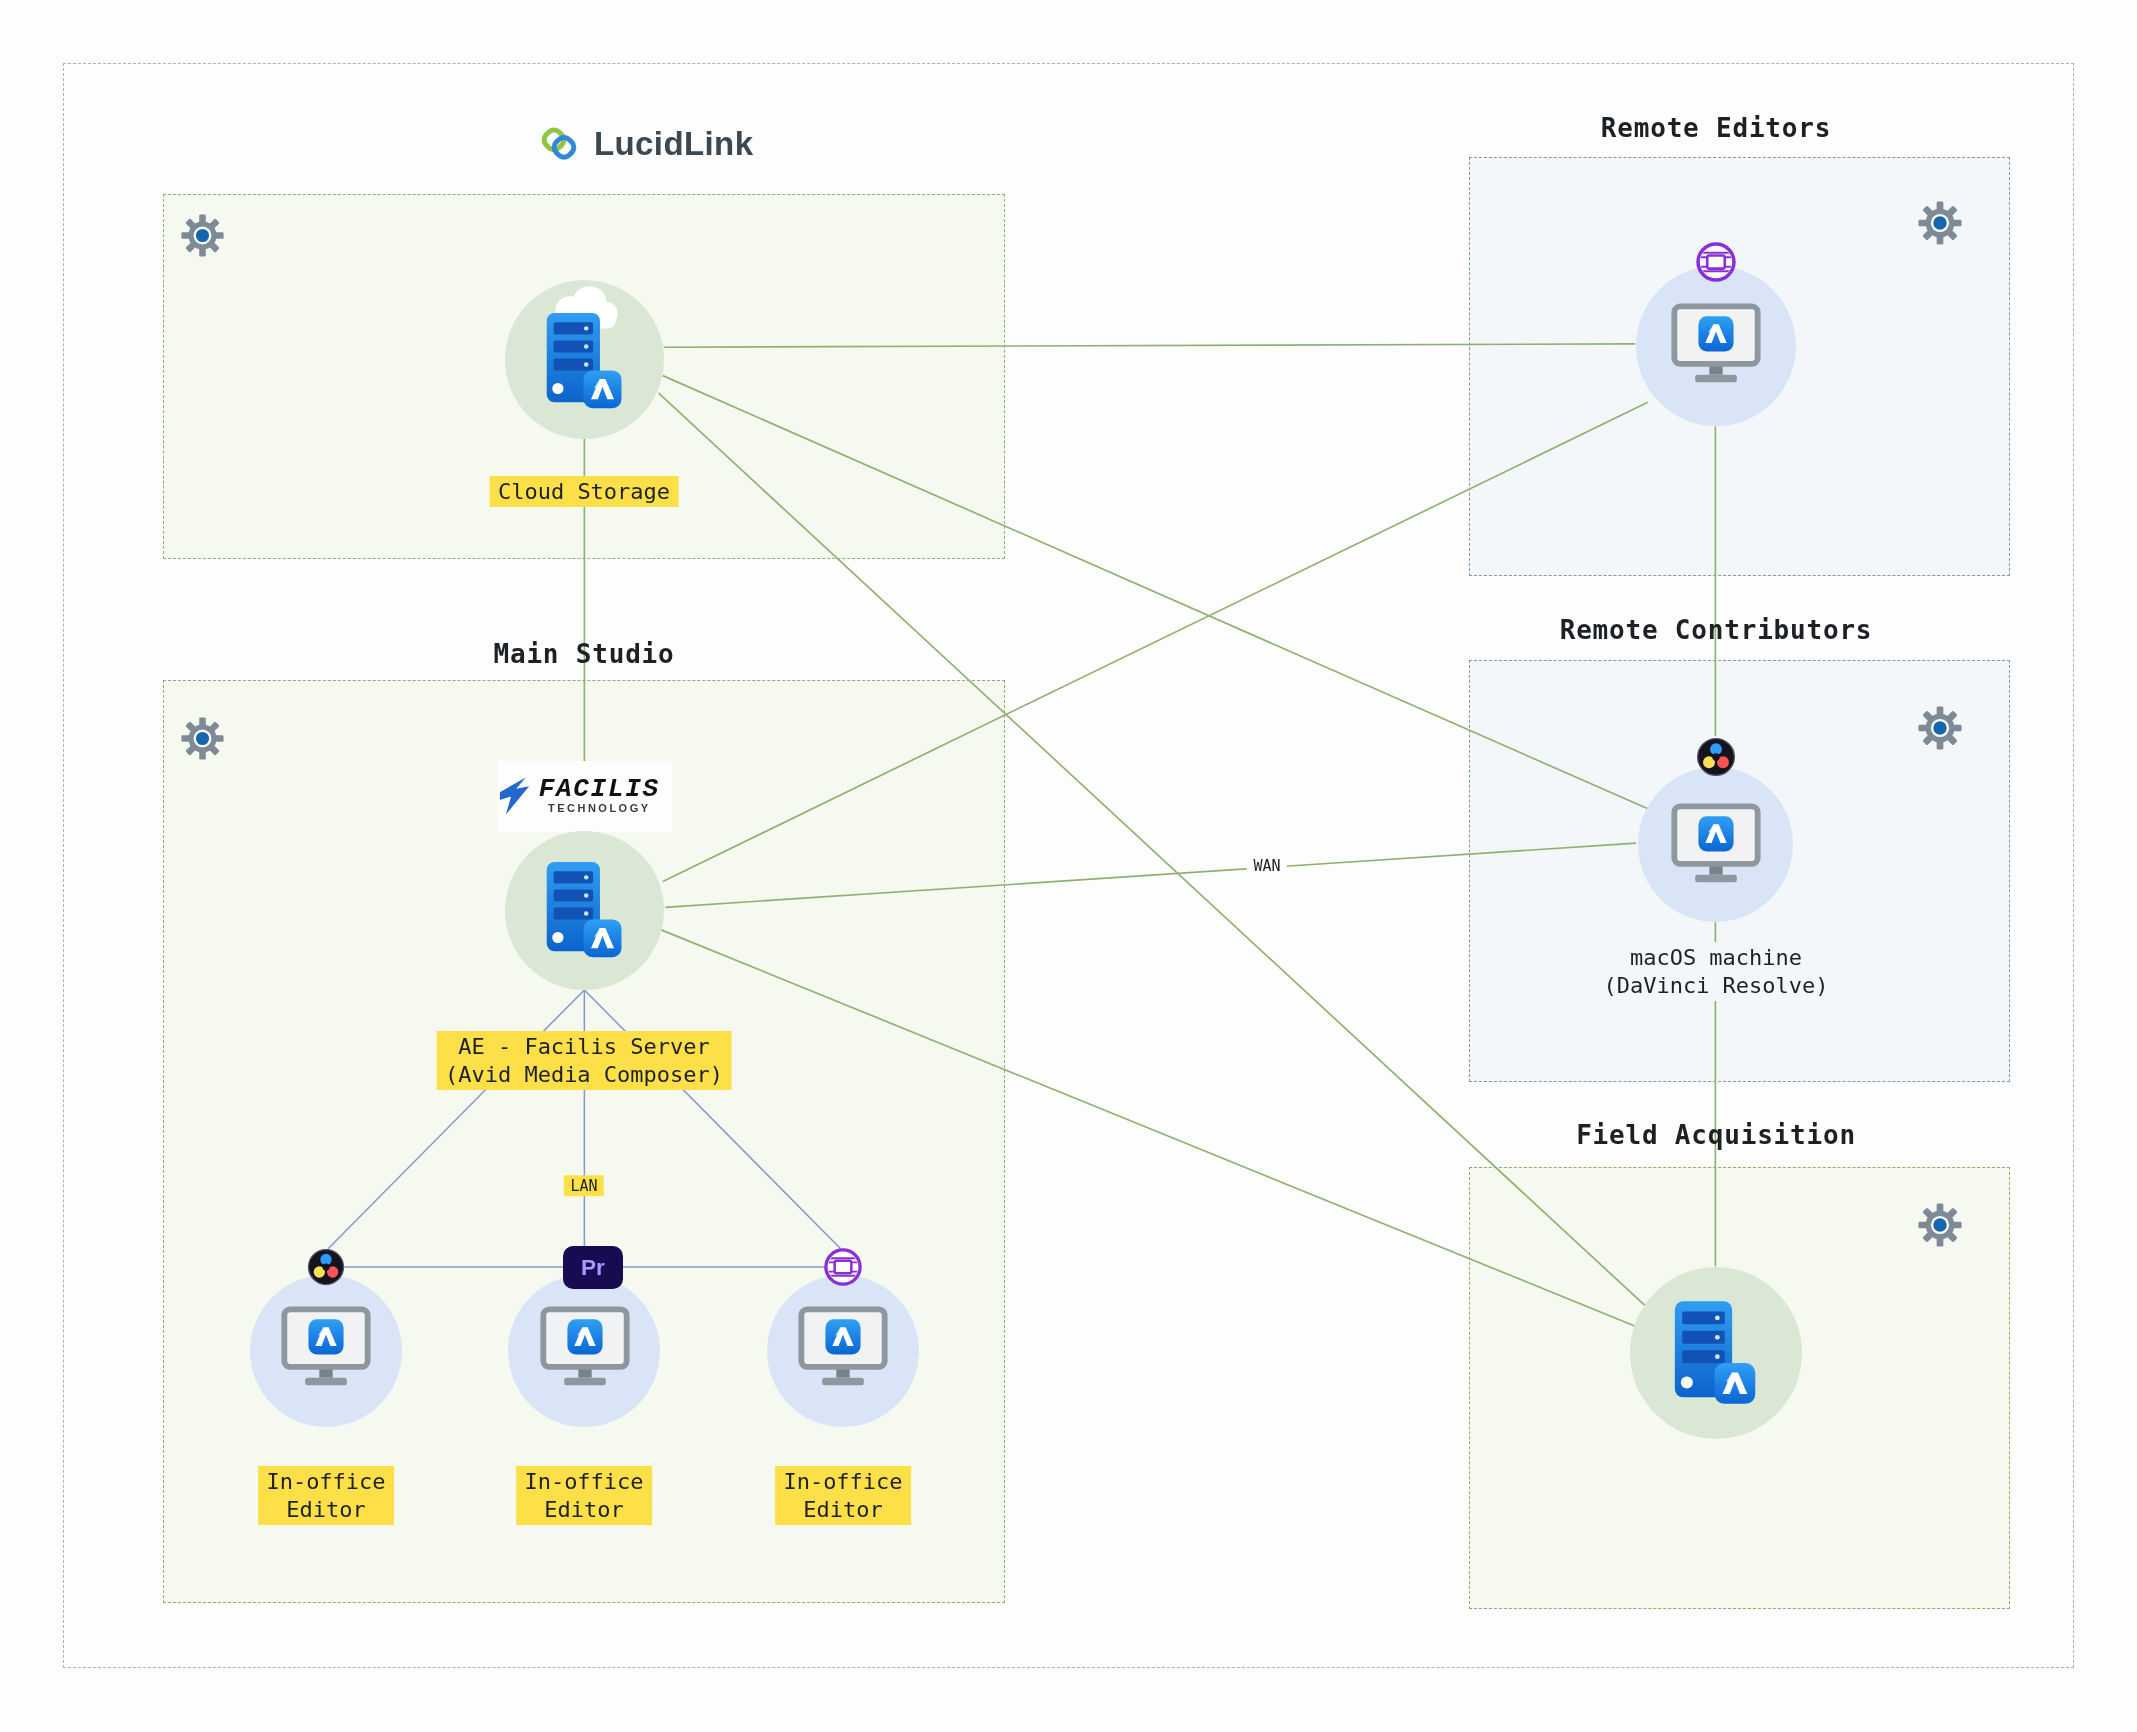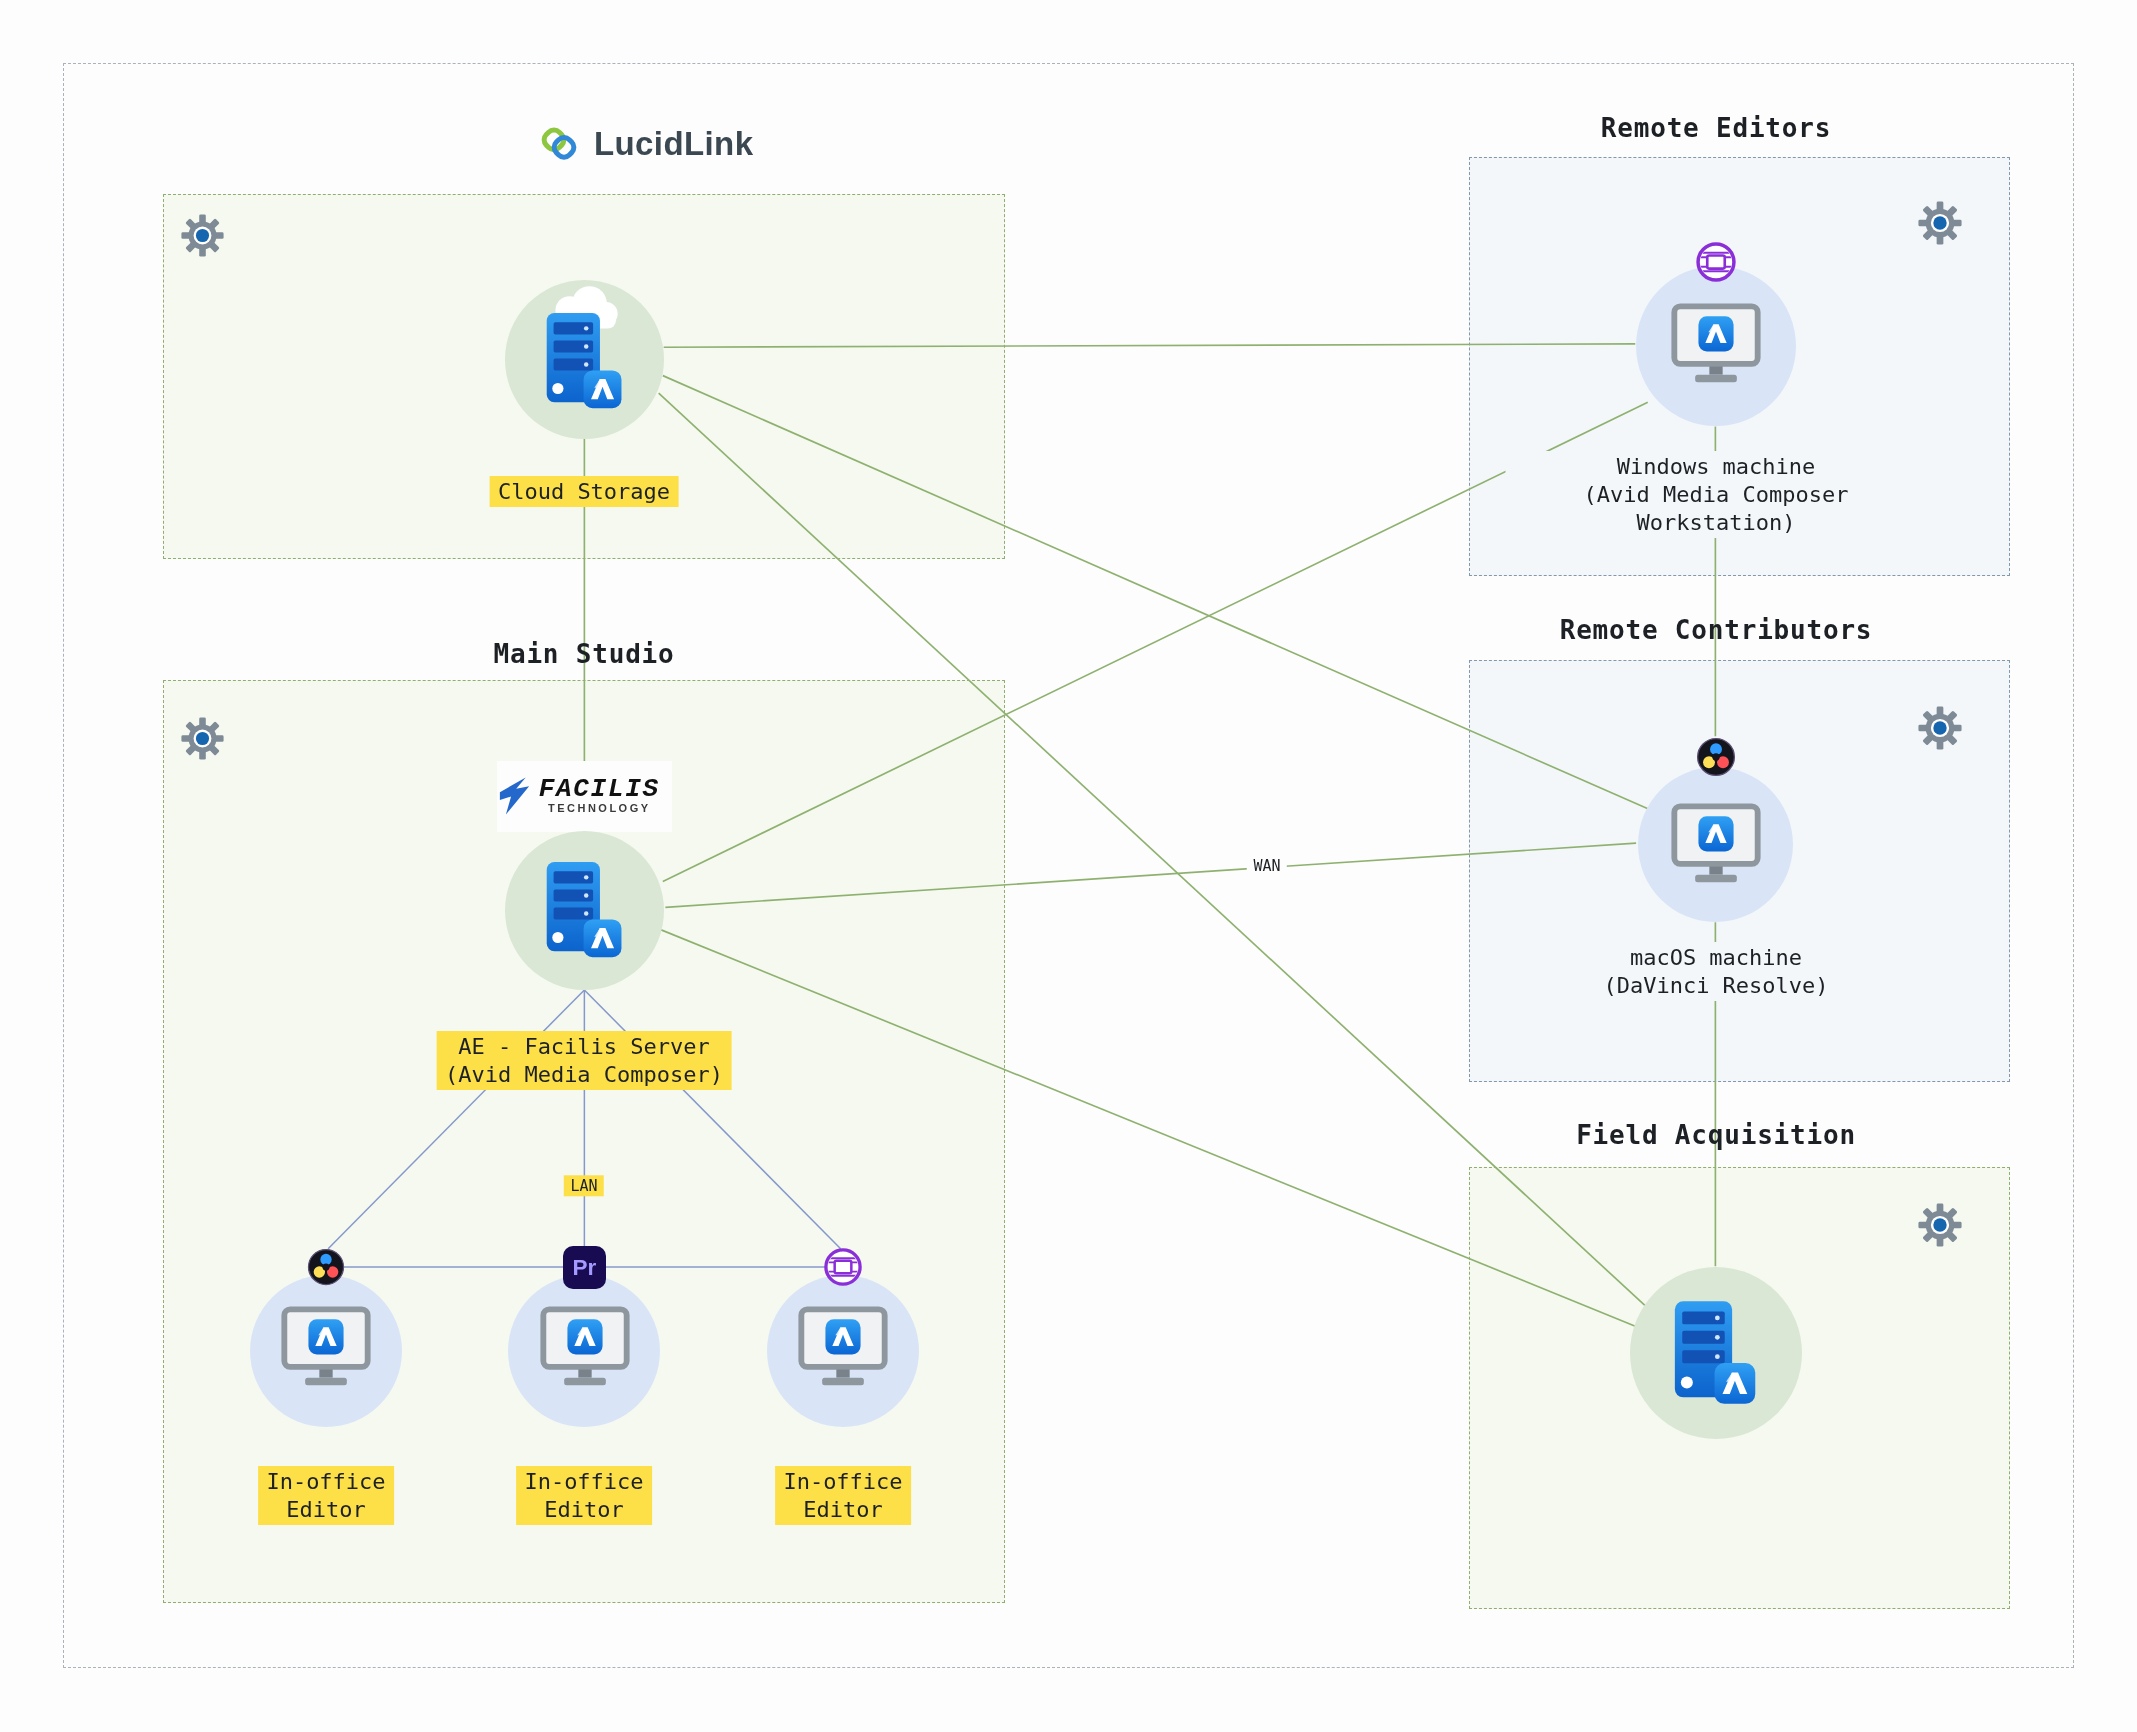--- a/index.html
+++ b/index.html
@@ -15,21 +15,21 @@
   .label{font-size:22px;line-height:28px;text-align:center;transform:translateX(-50%);
          white-space:pre-line;padding:1.7px 8.3px;}
   .bg-green{background:#fde047;}
   .bg-blue{background:#f3f7fa;}
   .bg-page{background:#fdfdfd;}
   .net-label{font-size:15px;font-weight:normal;transform:translate(-50%,-50%);
              padding:1.7px 6.7px;white-space:nowrap;}
   .node{border-radius:50%;}
   .node-green{background:#dae7d5;}
   .node-blue{background:#d9e5f7;}
-  .badge-pr{width:43px;height:43px;border-radius:10px;background:#190b52;
+  .badge-pr{width:60px;height:43px;border-radius:10px;background:#190b52;
             display:flex;align-items:center;justify-content:center;
             color:#a49bff;font-family:"Liberation Sans",sans-serif;
             font-weight:bold;font-size:22.5px;}
   .lucid-text{font-family:"Liberation Sans",sans-serif;font-weight:600;font-size:33px;
               color:#3b4852;letter-spacing:0.4px;}
   .facilis-wrap{width:175px;height:71px;background:#fdfdfd;}
   .facilis-main{font-family:Liberation Mono, monospace;font-weight:bold;font-style:italic;
                 font-size:26px;letter-spacing:1.7px;color:#111;line-height:25px;}
   .facilis-sub{font-family:"Liberation Sans",sans-serif;font-weight:600;font-size:11px;
                letter-spacing:2.5px;color:#3a3a3a;line-height:13.4px;}
@@ -253,22 +253,20 @@
   <div class="abs label bg-green" style="left:843px;top:1466px;">In-office
 Editor</div>
 
   <div class="abs node node-blue" style="left:1636px;top:266px;width:160px;height:160px;"></div>
   <svg class="abs" style="left:1670px;top:303px;" width="92" height="80" viewBox="0 0 110 96">
       <use href="#monitor-avid"></use>
     </svg>
   <svg class="abs" style="left:1695px;top:241px;" width="42" height="42" viewBox="0 0 50 50">
       <use href="#film-badge"></use>
     </svg>
-  <div class="abs label bg-blue" style="left:1716px;top:451px;">Windows machine
-(Avid Media Composer Workstation)</div>
 
   <div class="abs node node-blue" style="left:1638px;top:767px;width:155px;height:155px;"></div>
   <svg class="abs" style="left:1670px;top:803px;" width="92" height="80" viewBox="0 0 110 96">
       <use href="#monitor-avid"></use>
     </svg>
   <svg class="abs" style="left:1695px;top:736px;" width="42" height="42" viewBox="0 0 50 50">
       <use href="#davinci-badge"></use>
     </svg>
   <div class="abs label bg-blue" style="left:1716px;top:942px;">macOS machine
 (DaVinci Resolve)</div>

